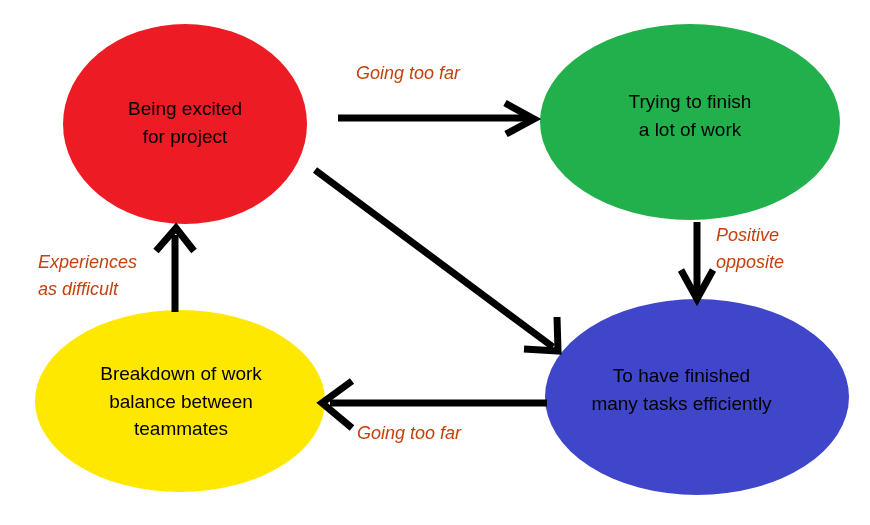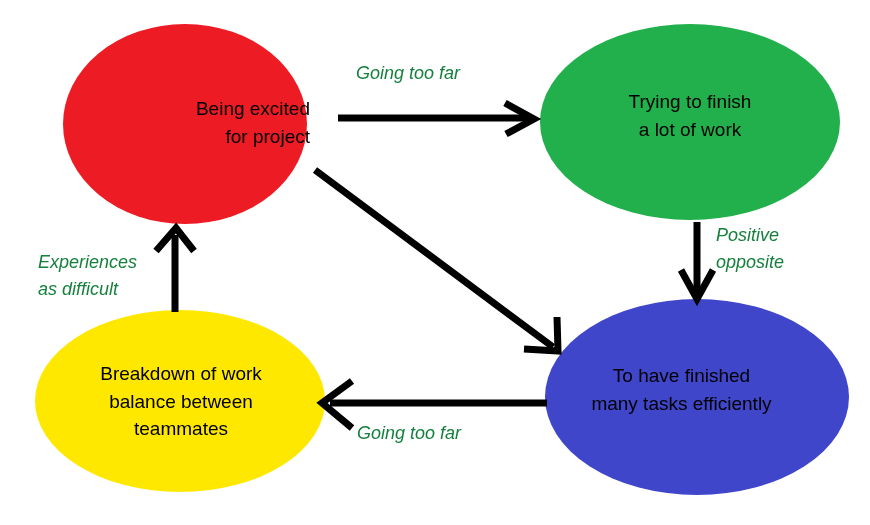--- a/index.html
+++ b/index.html
@@ -29,28 +29,28 @@
     text-align: center;
     color: #000000;
     font-family: "Liberation Sans", sans-serif;
     font-size: 19px;
     line-height: 1.45;
     white-space: pre-line;
     pointer-events: none;
   }
   .edge-label {
     position: absolute;
-    color: #15803d;
+    color: #c2410c;
     font-family: "Liberation Sans", sans-serif;
     font-style: italic;
     font-size: 18px;
     line-height: 1.5;
     white-space: pre-line;
   }
-  .n-red   { left: 60px;  top: 95px;  width: 250px; text-align: right; }
+  .n-red   { left: 60px;  top: 95px;  width: 250px; }
   .n-green { left: 565px; top: 88px;  width: 250px; text-align: center; }
   .n-blue  { left: 549px; top: 362px; width: 265px; }
   .n-yellow{ left: 52px;  top: 360px; width: 258px; }
 
   .l-going-top   { left: 356px; top: 60px; }
   .l-positive    { left: 716px; top: 222px; }
   .l-good-supp   { left: 347px; top: 247px; }
   .l-experiences { left: 38px;  top: 239px; margin-top: 10px; }
   .l-going-bot   { left: 357px; top: 420px; }
 </style>

